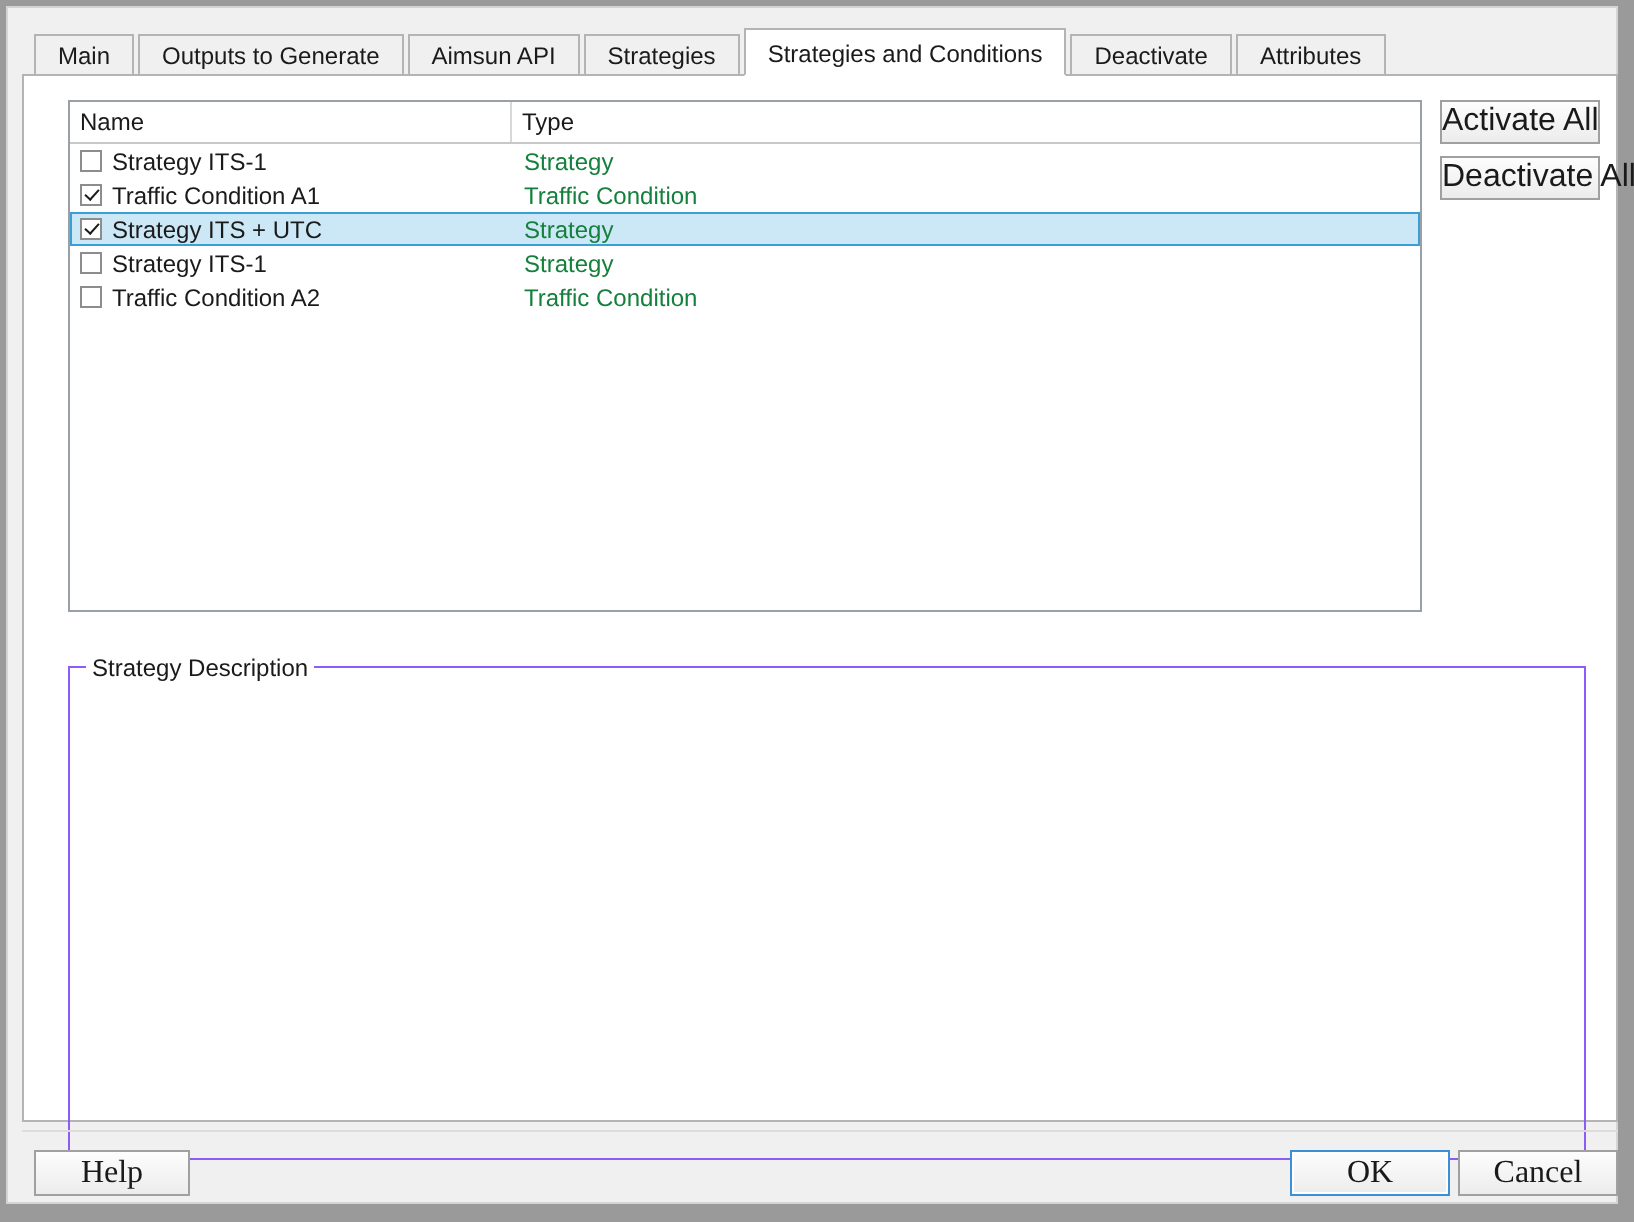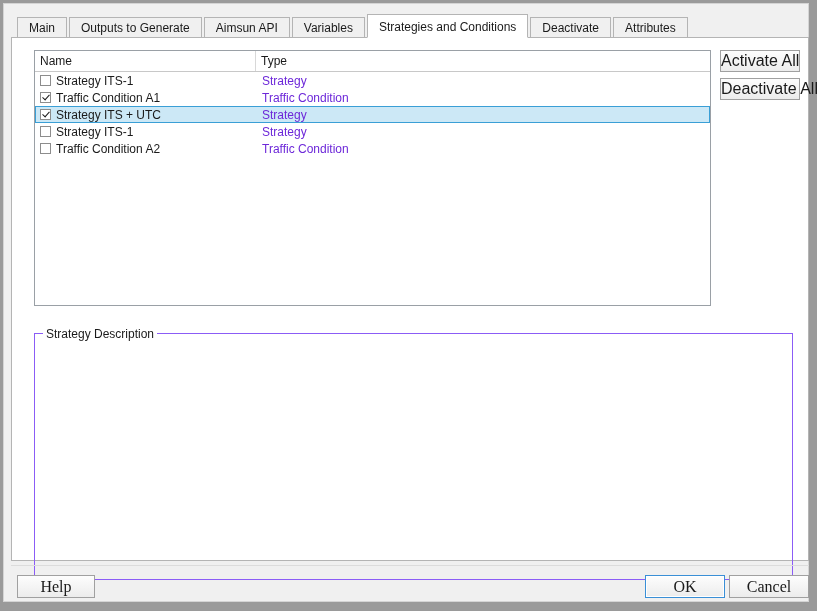--- a/index.html
+++ b/index.html
@@ -130,21 +130,21 @@
     box-sizing: border-box;
     padding-left: 4px;
     white-space: nowrap;
   }
   .cell-type {
     flex: 1;
     box-sizing: border-box;
     padding-left: 5px;
     white-space: nowrap;
     font-size: 12px;
-    color: #6d28d9;
+    color: #15803d;
   }
   .chk {
     width: 11px; height: 11px;
     border: 1px solid #8d8d8d;
     background: #ffffff;
     box-sizing: border-box;
     margin-right: 5px;
     position: relative;
     flex: 0 0 auto;
   }
@@ -247,21 +247,21 @@
 </head>
 <body>
 
 <div class="dialog-outer">
   <div class="dialog-frame">
 
     <div class="tabbar">
       <div class="tab">Main</div>
       <div class="tab">Outputs to Generate</div>
       <div class="tab">Aimsun API</div>
-      <div class="tab">Variables</div>
+      <div class="tab">Strategies</div>
       <div class="tab active">Strategies and Conditions</div>
       <div class="tab">Deactivate</div>
       <div class="tab">Attributes</div>
     </div>
 
     <div class="tabpanel">
 
       <div class="table-wrap">
         <div class="table-header">
           <div class="th th-name">Name</div>

